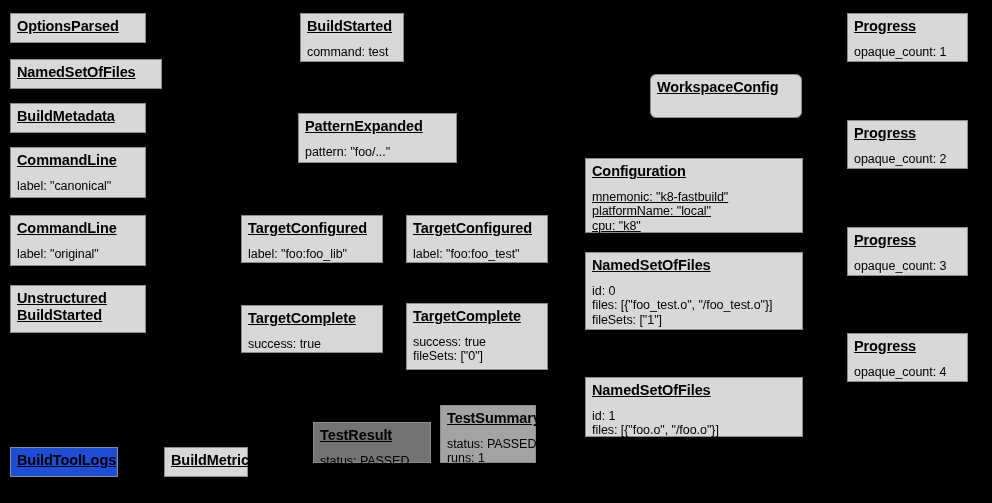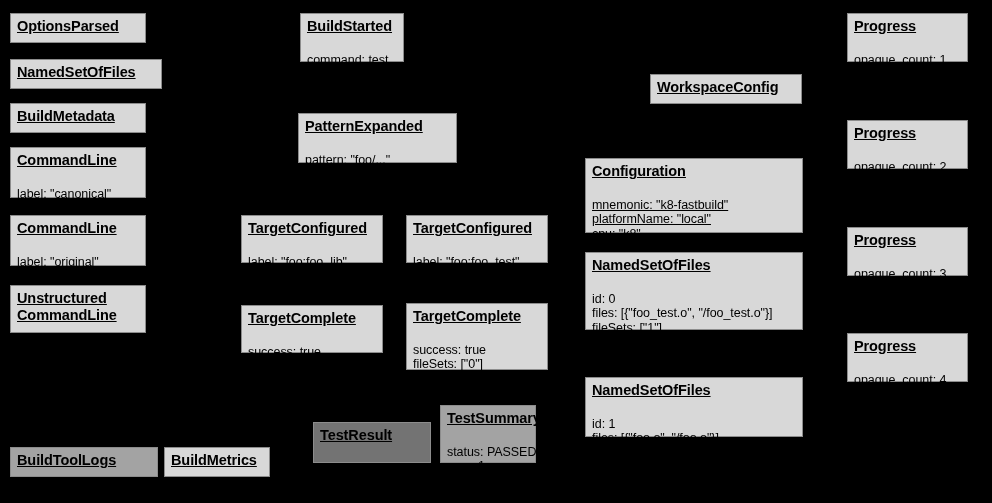--- a/index.html
+++ b/index.html
@@ -28,21 +28,21 @@
   .node-title {
     font-size: 14.5px;
     font-weight: bold;
     text-decoration: underline;
     letter-spacing: -0.1px;
     white-space: pre-line;
     display: block;
   }
   .node-fields {
     display: block;
-    margin-top: 18px;
+    margin-top: 10px;
   }
   .node-field {
     display: block;
     font-size: 12.5px;
     font-weight: normal;
     letter-spacing: -0.05px;
     white-space: nowrap;
   }
 </style>
 </head>
@@ -60,21 +60,21 @@
     </div>
     <div class="node" style="left: 847px; top: 13px; width: 121px; height: 49px; background: rgb(216, 216, 216); border-color: rgb(140, 140, 140); color: rgb(0, 0, 0);">
       <span class="node-title">Progress</span>
       <span class="node-fields">
         <span class="node-field">opaque_count: 1</span>
       </span>
     </div>
     <div class="node" style="left: 10px; top: 59px; width: 152px; height: 30px; background: rgb(216, 216, 216); border-color: rgb(140, 140, 140); color: rgb(0, 0, 0);">
       <span class="node-title">NamedSetOfFiles</span>
     </div>
-    <div class="node" style="left: 650px; top: 74px; width: 152px; height: 30px; background: rgb(216, 216, 216); border-color: rgb(140, 140, 140); color: rgb(0, 0, 0);">
+    <div class="node" style="left: 650px; top: 74px; width: 152px; height: 44px; background: rgb(216, 216, 216); border-color: rgb(140, 140, 140); color: rgb(0, 0, 0); border-radius: 6px;">
       <span class="node-title">WorkspaceConfig</span>
     </div>
     <div class="node" style="left: 10px; top: 103px; width: 136px; height: 30px; background: rgb(216, 216, 216); border-color: rgb(140, 140, 140); color: rgb(0, 0, 0);">
       <span class="node-title">BuildMetadata</span>
     </div>
     <div class="node" style="left: 298px; top: 113px; width: 159px; height: 50px; background: rgb(216, 216, 216); border-color: rgb(140, 140, 140); color: rgb(0, 0, 0);">
       <span class="node-title">PatternExpanded</span>
       <span class="node-fields">
         <span class="node-field">pattern: "foo/..."</span>
       </span>
@@ -126,21 +126,21 @@
     <div class="node" style="left: 585px; top: 252px; width: 218px; height: 78px; background: rgb(216, 216, 216); border-color: rgb(140, 140, 140); color: rgb(0, 0, 0);">
       <span class="node-title">NamedSetOfFiles</span>
       <span class="node-fields">
         <span class="node-field">id: 0</span>
         <span class="node-field">files: [{"foo_test.o", "/foo_test.o"}]</span>
         <span class="node-field">fileSets: ["1"]</span>
       </span>
     </div>
     <div class="node" style="left: 10px; top: 285px; width: 136px; height: 48px; background: rgb(216, 216, 216); border-color: rgb(140, 140, 140); color: rgb(0, 0, 0);">
       <span class="node-title">Unstructured
-CommandLine</span>
+BuildStarted</span>
     </div>
     <div class="node" style="left: 241px; top: 305px; width: 142px; height: 48px; background: rgb(216, 216, 216); border-color: rgb(140, 140, 140); color: rgb(0, 0, 0);">
       <span class="node-title">TargetComplete</span>
       <span class="node-fields">
         <span class="node-field">success: true</span>
       </span>
     </div>
     <div class="node" style="left: 406px; top: 303px; width: 142px; height: 67px; background: rgb(216, 216, 216); border-color: rgb(140, 140, 140); color: rgb(0, 0, 0);">
       <span class="node-title">TargetComplete</span>
       <span class="node-fields">
@@ -167,19 +167,19 @@
         <span class="node-field">status: PASSED</span>
         <span class="node-field">runs: 1</span>
       </span>
     </div>
     <div class="node" style="left: 313px; top: 422px; width: 118px; height: 41px; background: #737373; border-color: rgb(140, 140, 140); color: rgb(0, 0, 0);">
       <span class="node-title">TestResult</span>
       <span class="node-fields">
         <span class="node-field">status: PASSED</span>
       </span>
     </div>
-    <div class="node" style="left: 10px; top: 447px; width: 148px; height: 30px; background: #a3a3a3; border-color: rgb(140, 140, 140); color: rgb(0, 0, 0);">
+    <div class="node" style="left: 10px; top: 447px; width: 108px; height: 30px; background: #1d4ed8; border-color: rgb(140, 140, 140); color: rgb(0, 0, 0);">
       <span class="node-title">BuildToolLogs</span>
     </div>
-    <div class="node" style="left: 164px; top: 447px; width: 106px; height: 30px; background: rgb(216, 216, 216); border-color: rgb(140, 140, 140); color: rgb(0, 0, 0);">
+    <div class="node" style="left: 164px; top: 447px; width: 84px; height: 30px; background: rgb(216, 216, 216); border-color: rgb(140, 140, 140); color: rgb(0, 0, 0);">
       <span class="node-title">BuildMetrics</span>
     </div>
   </div>
 
 </body></html>

